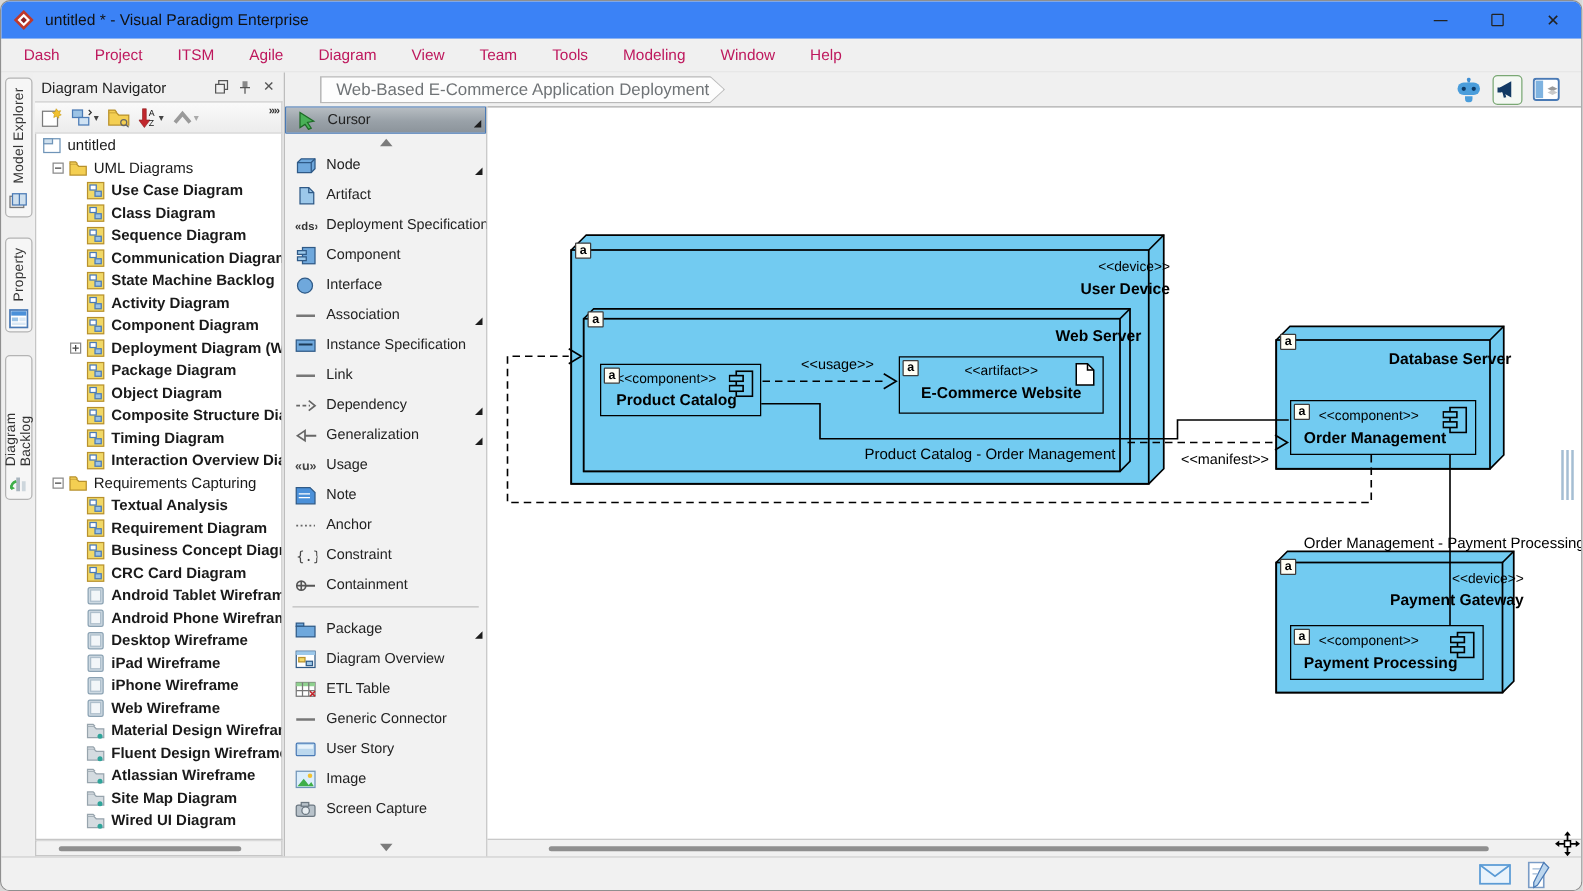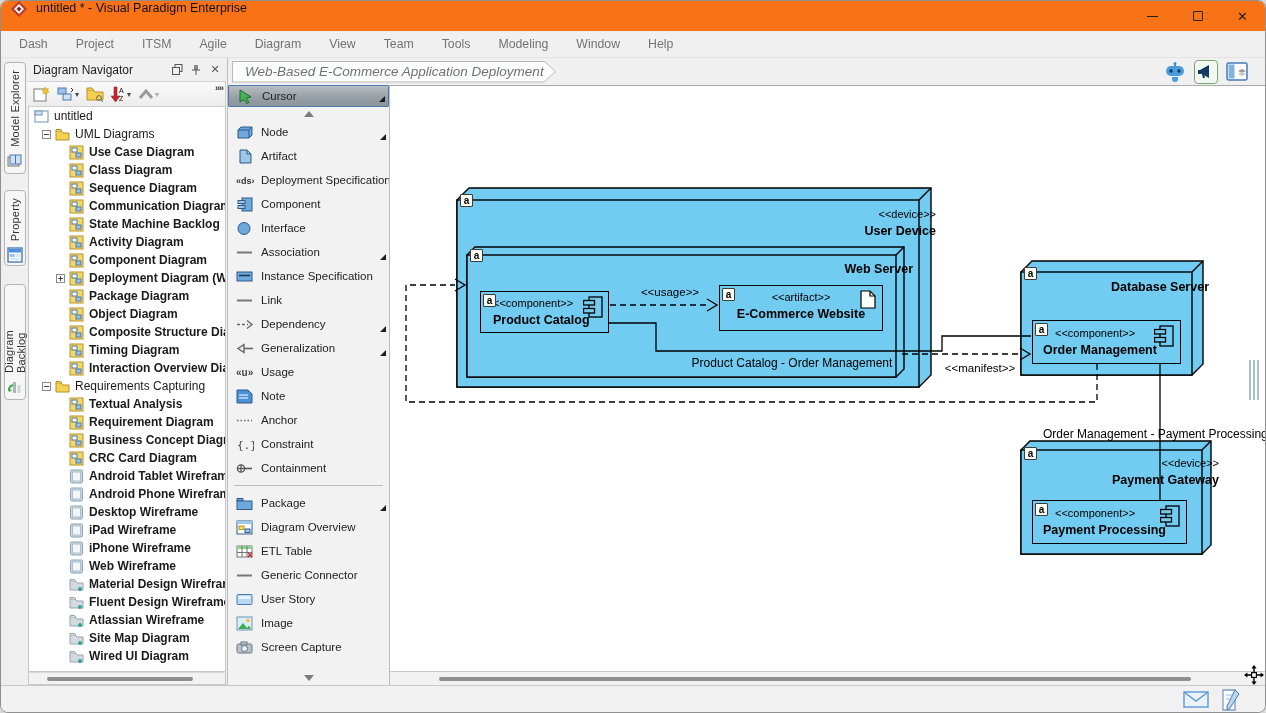--- a/index.html
+++ b/index.html
@@ -1,31 +1,31 @@
 <!DOCTYPE html>
 <html><head>
 <meta charset="utf-8">
 <style>
   * { margin:0; padding:0; box-sizing:border-box; }
   html,body { width:1266px; height:713px; background:#d8d8d8; font-family:"Liberation Sans", sans-serif; }
   .window { position:relative; width:1266px; height:713px; background:#f0f0f0; border:1px solid #8f8f8f; border-radius:8px; overflow:hidden; }
 
   
-  .titlebar { height:30px; background:#f97316; display:flex; }
+  .titlebar { height:30px; background:#3b82f6; display:flex; align-items:center; }
   .tb-logo { margin-left:10px; width:16px; height:16px; }
   .tb-title { margin-left:9px; font-size:12.5px; color:#111; }
   .tb-controls { margin-left:auto; display:flex; height:100%; }
   .tb-btn { width:45px; height:100%; display:flex; align-items:center; justify-content:center; color:#222; }
   .glyph-min { width:11px; border-top:1.4px solid #222; }
   .glyph-max { width:10px; height:10px; border:1.3px solid #222; border-radius:1px; }
   .glyph-close { font-size:13px; line-height:13px; }
 
   
   .menubar { height:26px; display:flex; align-items:center; background:#f0f0f0; }
-  .menu-item { padding:0 14px; font-size:12.3px; color:#737373; height:26px; line-height:26px; }
+  .menu-item { padding:0 14px; font-size:12.3px; color:#be185d; height:26px; line-height:26px; }
   .menu-item:first-child { margin-left:4px; }
 
   
   .main { display:flex; height:628px; border-top:1px solid #e3e3e3; }
 
   
   .dockstrip { width:27px; background:#efefef; position:relative; }
   .dock-tab { position:absolute; left:3px; width:22px; border:1px solid #b4b4b4; border-radius:4px; background:#f6f6f6; display:flex; flex-direction:column; align-items:center; justify-content:flex-start; padding:7px 0 4px 0; }
   .dock-tab .vtext { writing-mode:vertical-rl; transform:rotate(180deg); font-size:11px; color:#333; letter-spacing:0.2px; }
   .dock-tab .dicon { margin-top:6px; width:16px; height:16px; }
@@ -49,21 +49,21 @@
   .tree-row .exp.plus::after { content:""; position:absolute; top:1px; bottom:1px; left:3px; border-left:1px solid #444; }
   .tree-row .ticon { width:15px; height:15px; flex:0 0 15px; margin-right:5px; }
   .lvl0 { padding-left:5px; } .lvl1 { padding-left:13px; } .lvl2 { padding-left:27px; }
   .lvl2.noexp { padding-left:40px; }
   .tree-hscroll { height:13px; background:#f2f2f2; border:1px solid #c6c6c6; border-top:1px solid #d9d9d9; margin:0 1px; position:relative; }
   .tree-hthumb { position:absolute; left:18px; top:4px; width:146px; height:4px; background:#8f8f8f; border-radius:2px; }
 
   
   .rightcol { flex:1; display:flex; flex-direction:column; }
   .topstrip { height:28px; background:#f0f0f0; display:flex; align-items:center; position:relative; }
-  .crumb { margin-left:4px; position:relative; width:324px; height:22px;font-style:italic; }
+  .crumb { margin-left:28px; position:relative; width:324px; height:22px; }
   .crumb .c-outer { position:absolute; inset:0; background:#b9b9b9; clip-path:polygon(0 0, calc(100% - 12px) 0, 100% 50%, calc(100% - 12px) 100%, 0 100%); }
   .crumb .c-inner { position:absolute; inset:1px; background:#fdfdfd; clip-path:polygon(0 0, calc(100% - 11px) 0, 100% 50%, calc(100% - 11px) 100%, 0 100%); display:flex; align-items:center; }
   .crumb .c-text { padding-left:12px; font-size:13.5px; color:#6f7376; }
   .top-icons { margin-left:auto; margin-right:16px; display:flex; gap:7px; align-items:center; }
   .top-icons .tico { width:24px; height:24px; display:flex; align-items:center; justify-content:center; border-radius:4px; }
   .tico.boxed { border:1px solid #7aa874; background:#f4f8f3; }
 
   .contentrow { flex:1; display:flex; }
 
   

